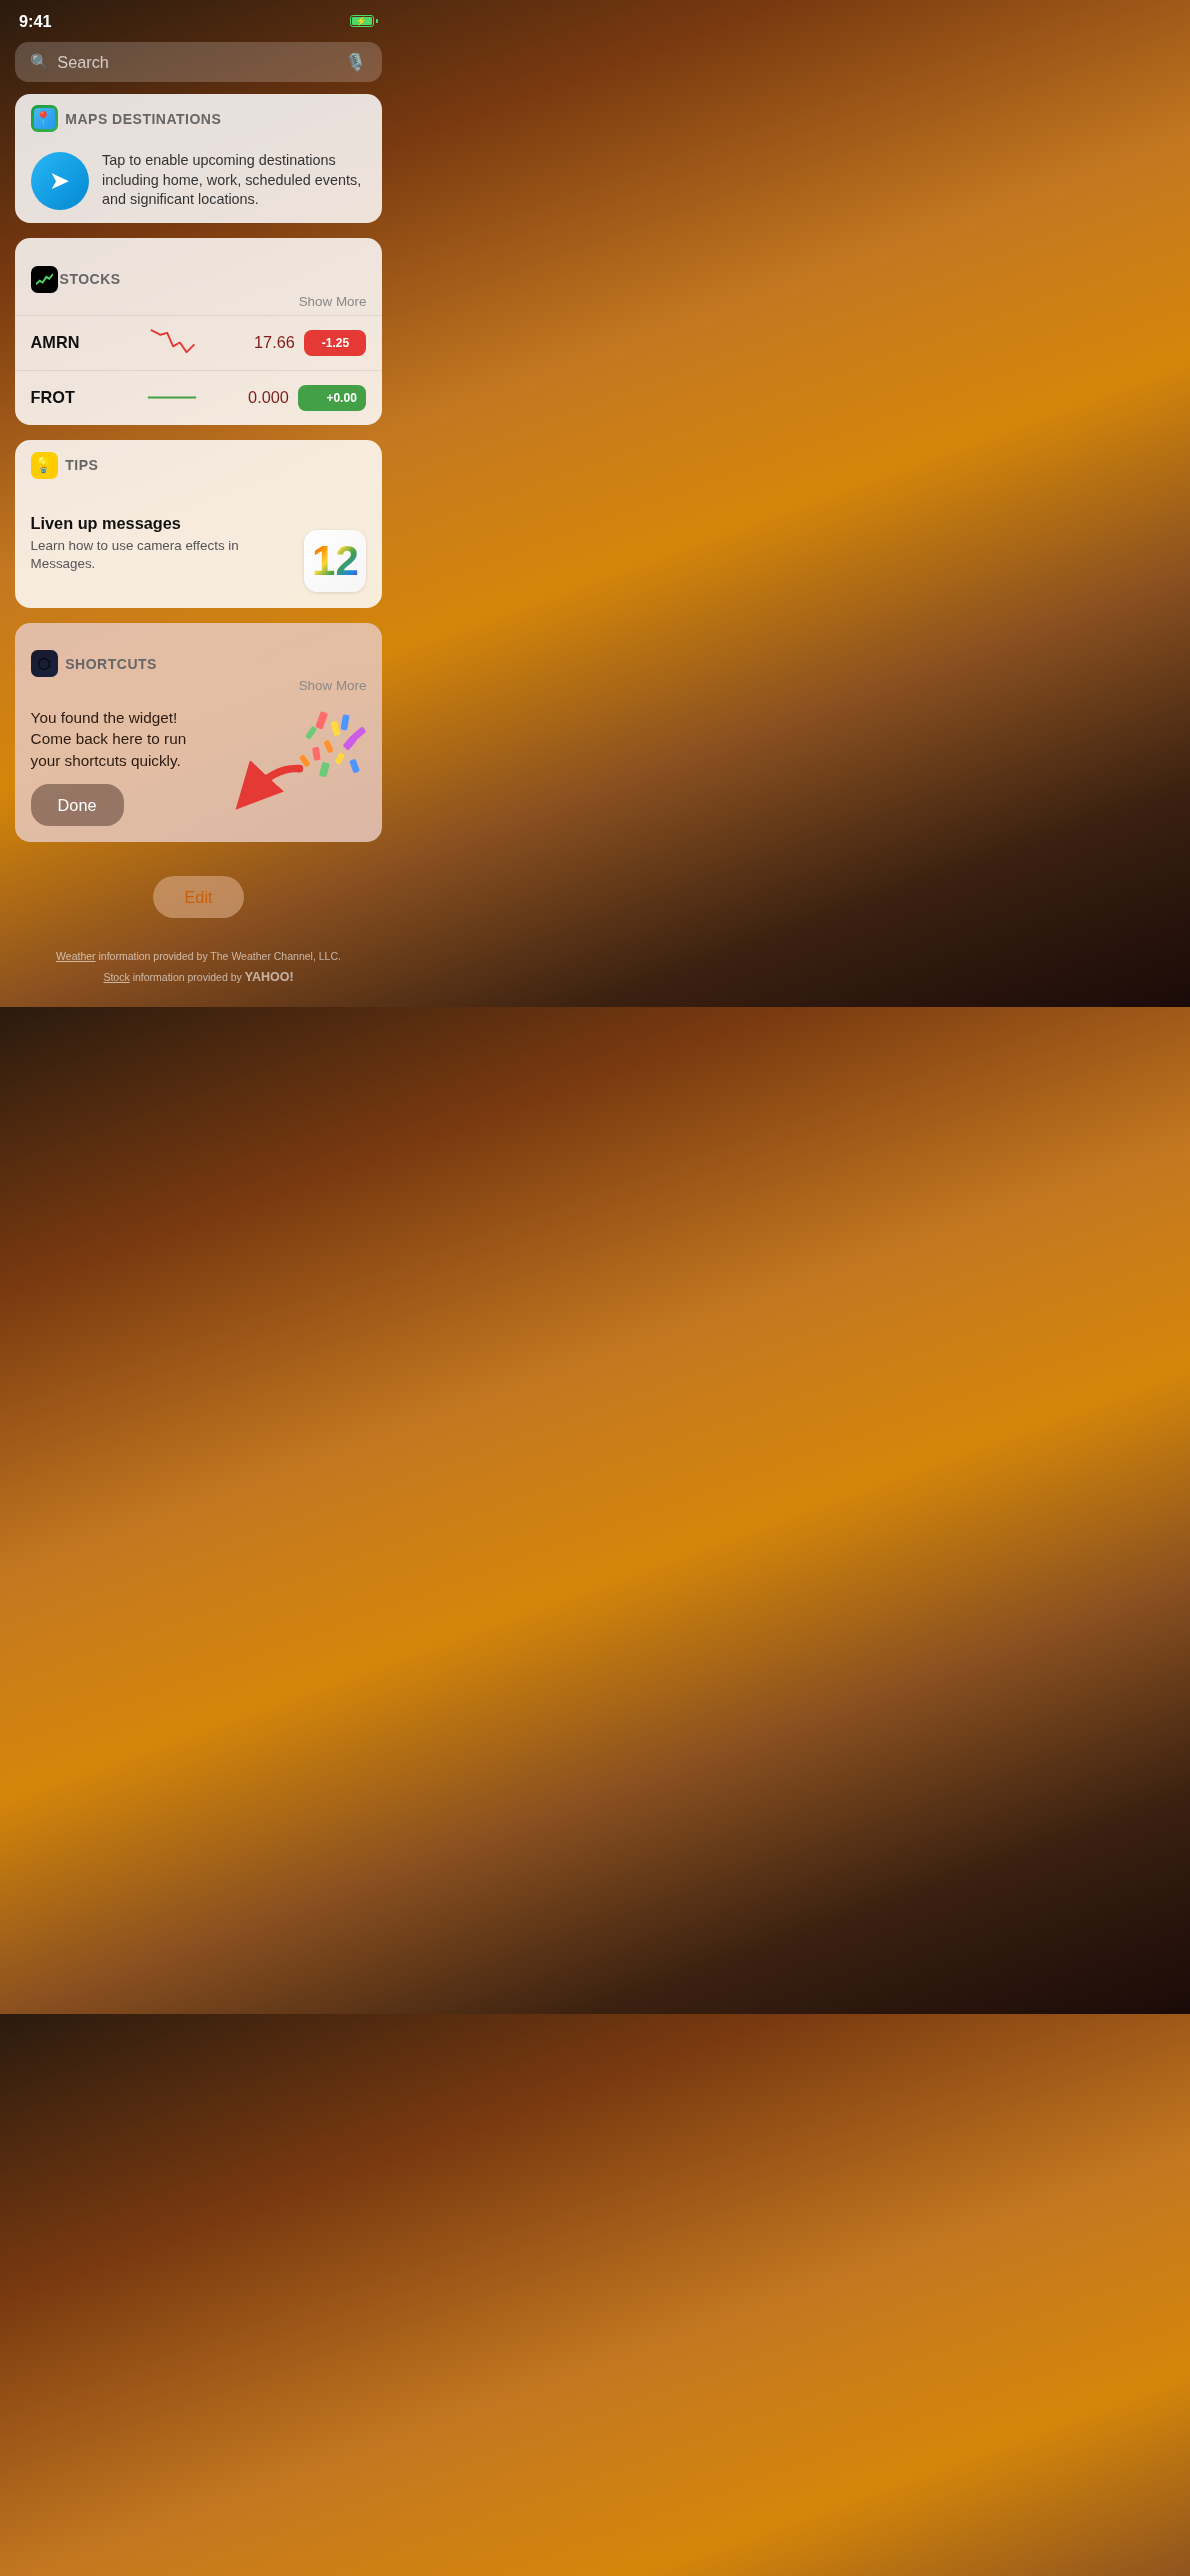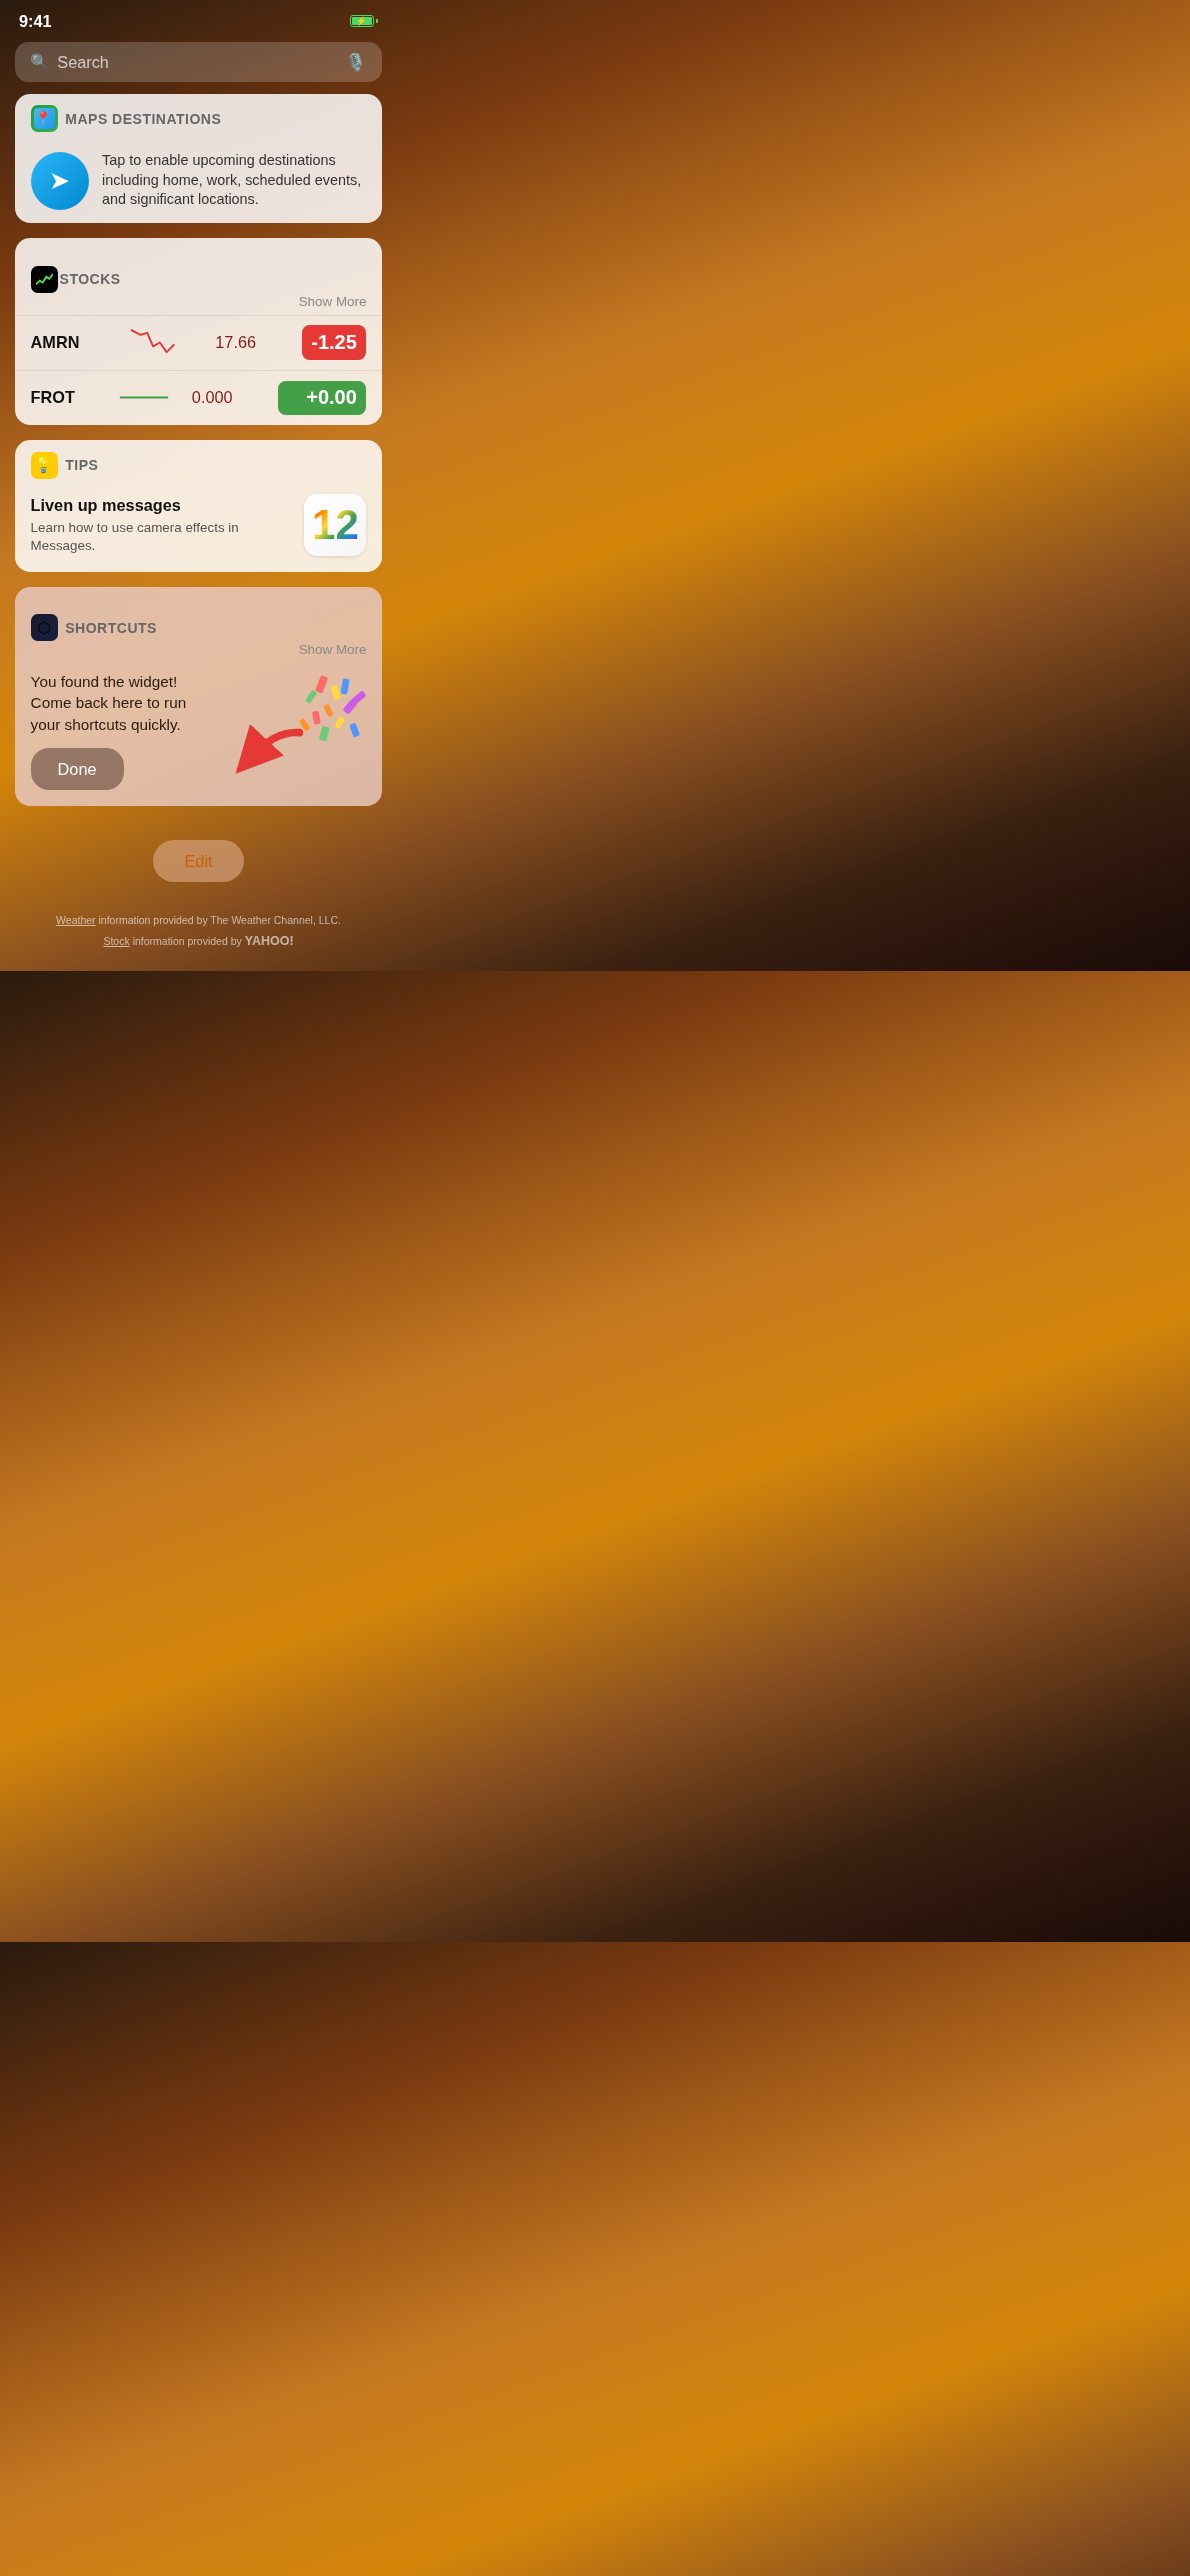--- a/index.html
+++ b/index.html
@@ -246,25 +246,24 @@
       color: #7f1d1d;
       margin-right: 9.6px;
       min-width: 53px;
       text-align: right;
     }
 
     .stock-change {
       min-width: 62px;
       padding: 5.8px 9.6px;
       border-radius: 7.7px;
-      font-size: 20px;
+      font-size: 12px;
       font-weight: 600;
-      text-align: left;
+      text-align: center;
       color: white;
-      margin-left: 36px;
     }
 
     .stock-change.negative {
       background: #e53935;
     }
 
     .stock-change.positive {
       background: #43a047;
       padding-left: 28px;
     }
@@ -318,20 +317,21 @@
       background: white;
       border-radius: 13.4px;
       display: flex;
       align-items: center;
       justify-content: center;
       flex-shrink: 0;
       box-shadow: 0 1px 3.8px rgba(0,0,0,0.12);
       font-size: 40px;
       font-weight: 800;
       background: linear-gradient(135deg, #fff 0%, #f5f5f5 100%);
+      margin-top: 36px;
     }
 
     .ios12-number {
       font-size: 42px;
       font-weight: 800;
       background: linear-gradient(135deg, #e53935, #fb8c00, #fdd835, #43a047, #1e88e5, #8e24aa);
       -webkit-background-clip: text;
       -webkit-text-fill-color: transparent;
       background-clip: text;
       line-height: 1;

